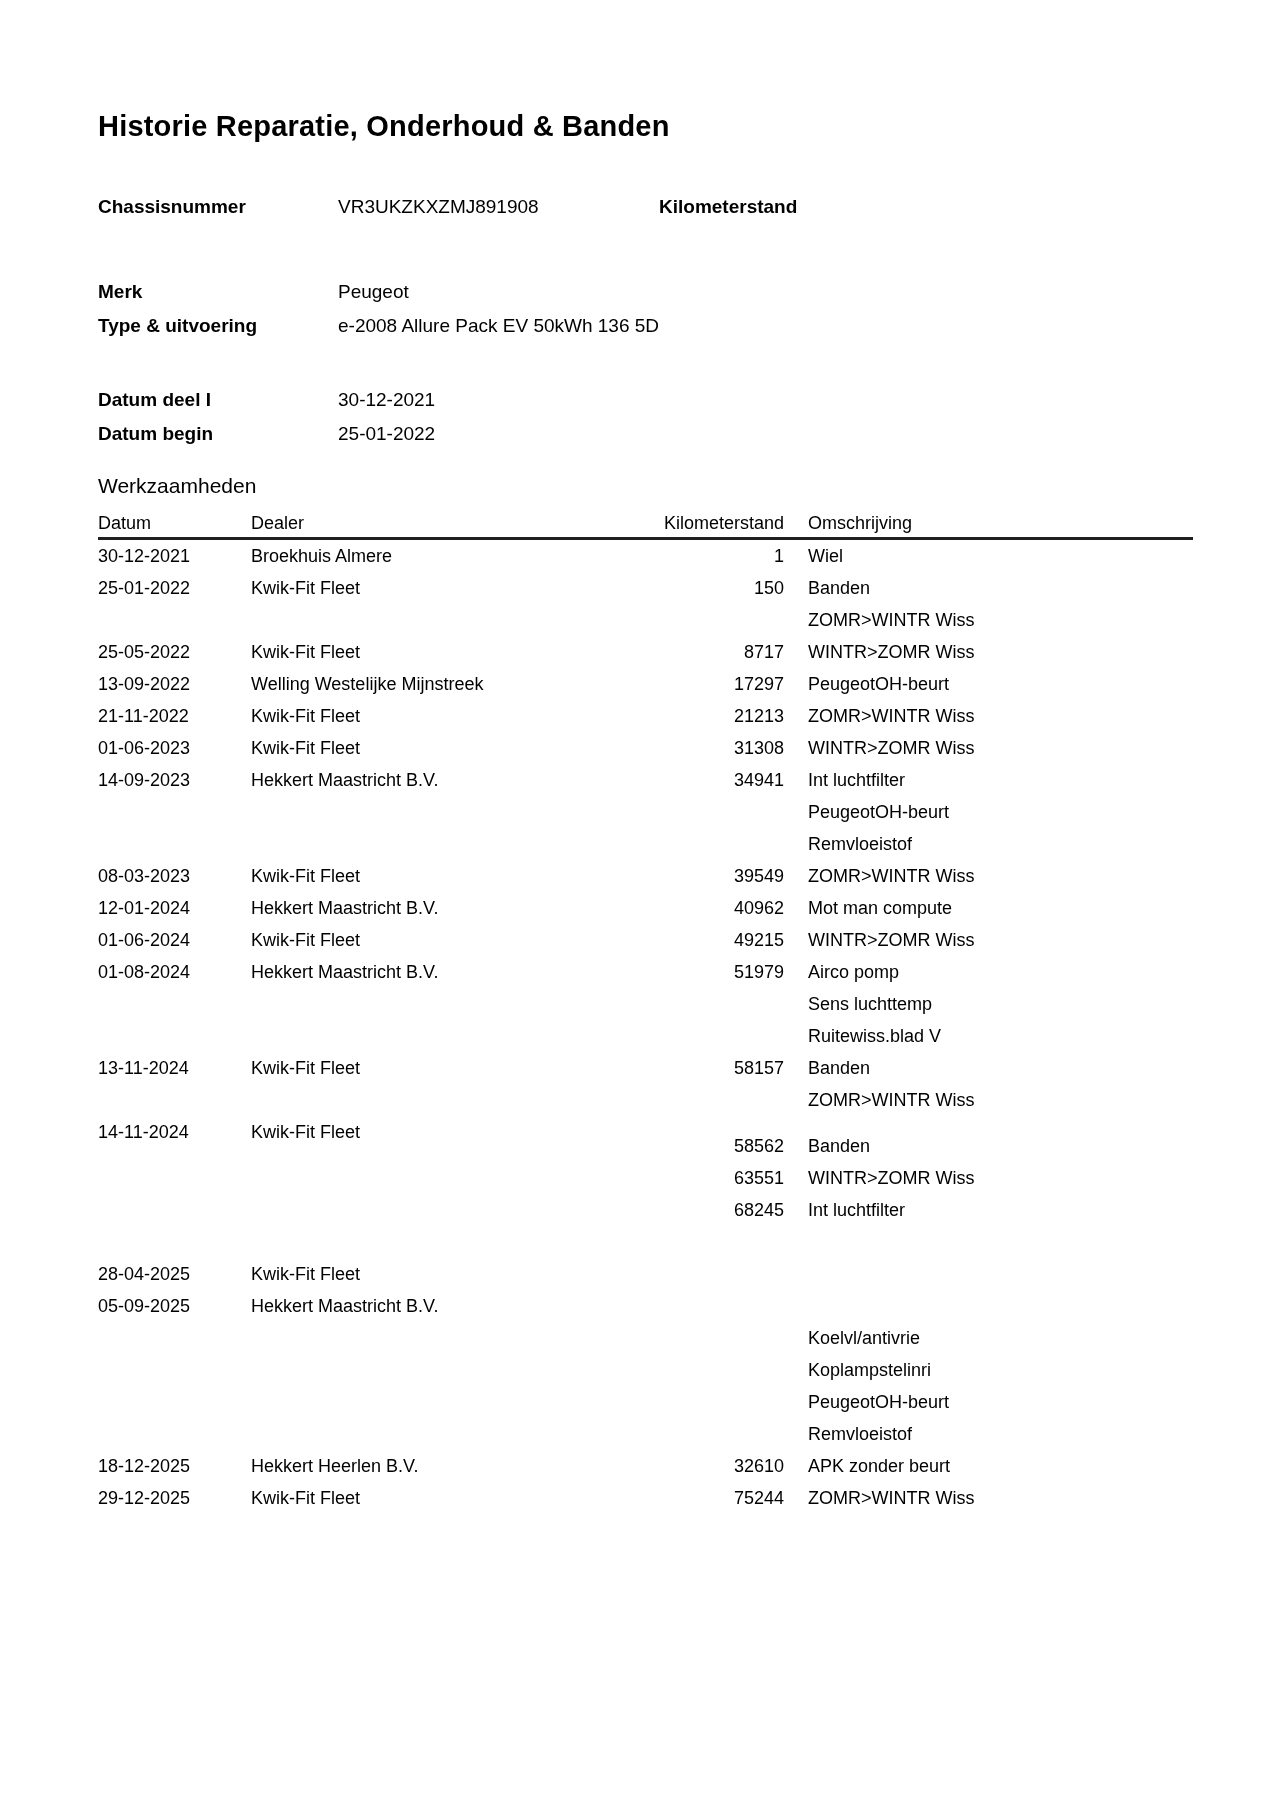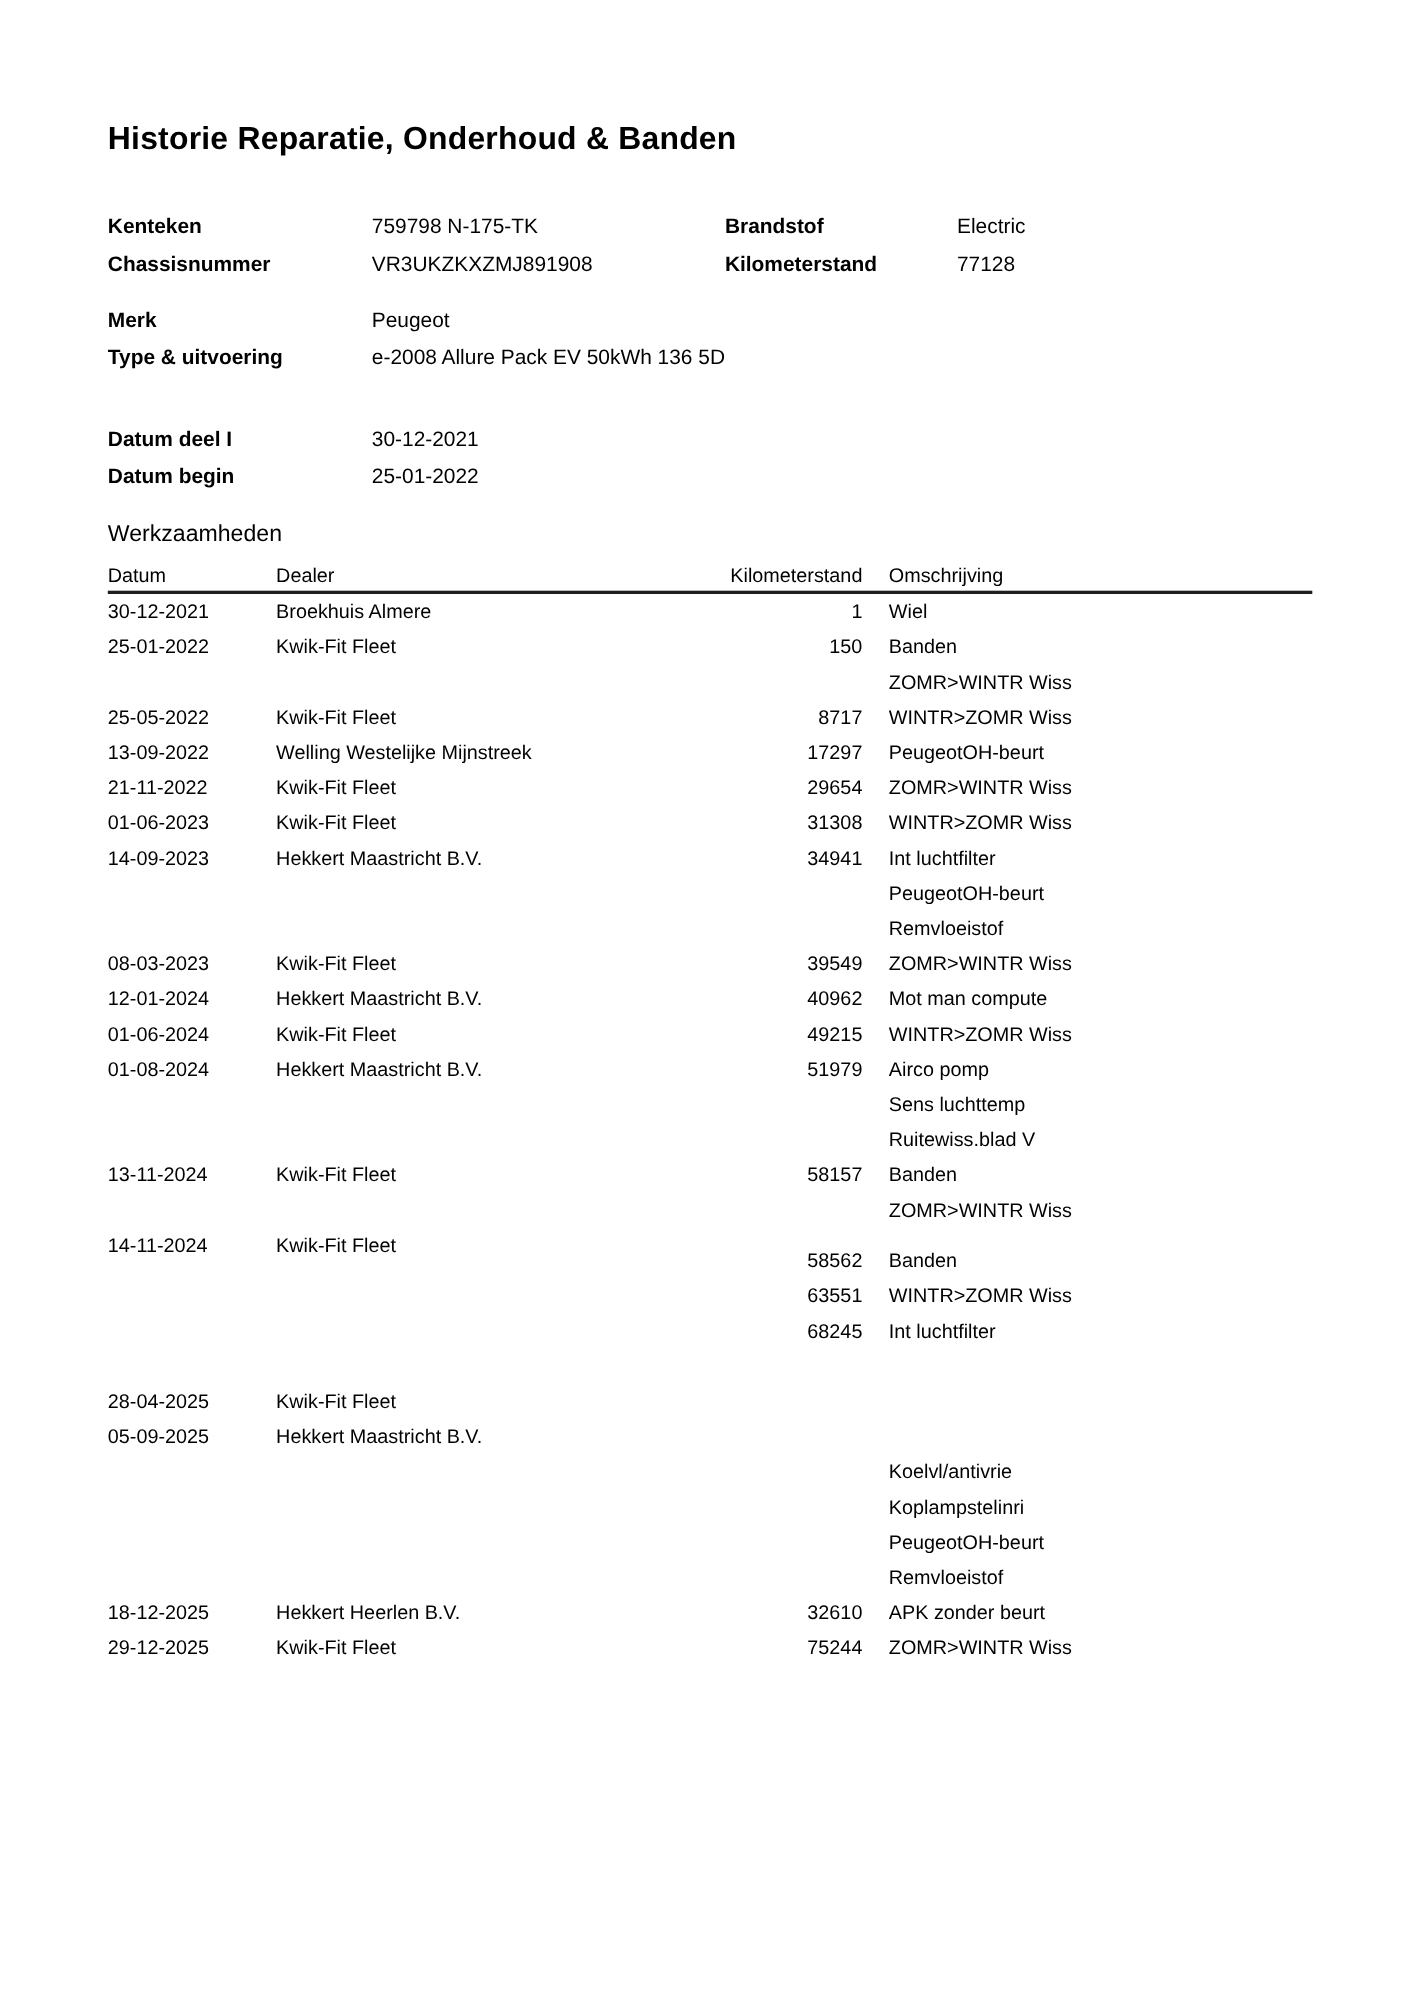--- a/index.html
+++ b/index.html
@@ -56,30 +56,23 @@
 </style>
 </head>
 <body>
 
 <div class="page">
 
   <h1 class="title">Historie Reparatie, Onderhoud &amp; Banden</h1>
 
   <div class="kv-block" id="info-block-1">
     <div class="kv-row">
-      <span class="kv-label">Kenteken</span>
-      <span class="kv-value">759798 N-175-TK</span>
-      <span class="kv-label2">Brandstof</span>
-      <span class="kv-value2">Electric</span>
-    </div>
-    <div class="kv-row">
       <span class="kv-label">Chassisnummer</span>
       <span class="kv-value">VR3UKZKXZMJ891908</span>
       <span class="kv-label2">Kilometerstand</span>
-      <span class="kv-value2">77128</span>
     </div>
   </div>
 
   <div class="kv-block" id="info-block-2">
     <div class="kv-row">
       <span class="kv-label">Merk</span>
       <span class="kv-value2">Peugeot</span>
     </div>
     <div class="kv-row">
       <span class="kv-label">Type &amp; uitvoering</span>
@@ -134,21 +127,21 @@
   </div>
         <div class="trow">
     <span class="col-datum">13-09-2022</span>
     <span class="col-dealer">Welling Westelijke Mijnstreek</span>
     <span class="col-km">17297</span>
     <span class="col-oms">PeugeotOH-beurt</span>
   </div>
         <div class="trow">
     <span class="col-datum">21-11-2022</span>
     <span class="col-dealer">Kwik-Fit Fleet</span>
-    <span class="col-km">29654</span>
+    <span class="col-km">21213</span>
     <span class="col-oms">ZOMR&gt;WINTR Wiss</span>
   </div>
         <div class="trow">
     <span class="col-datum">01-06-2023</span>
     <span class="col-dealer">Kwik-Fit Fleet</span>
     <span class="col-km">31308</span>
     <span class="col-oms">WINTR&gt;ZOMR Wiss</span>
   </div>
         <div class="trow">
     <span class="col-datum">14-09-2023</span>

